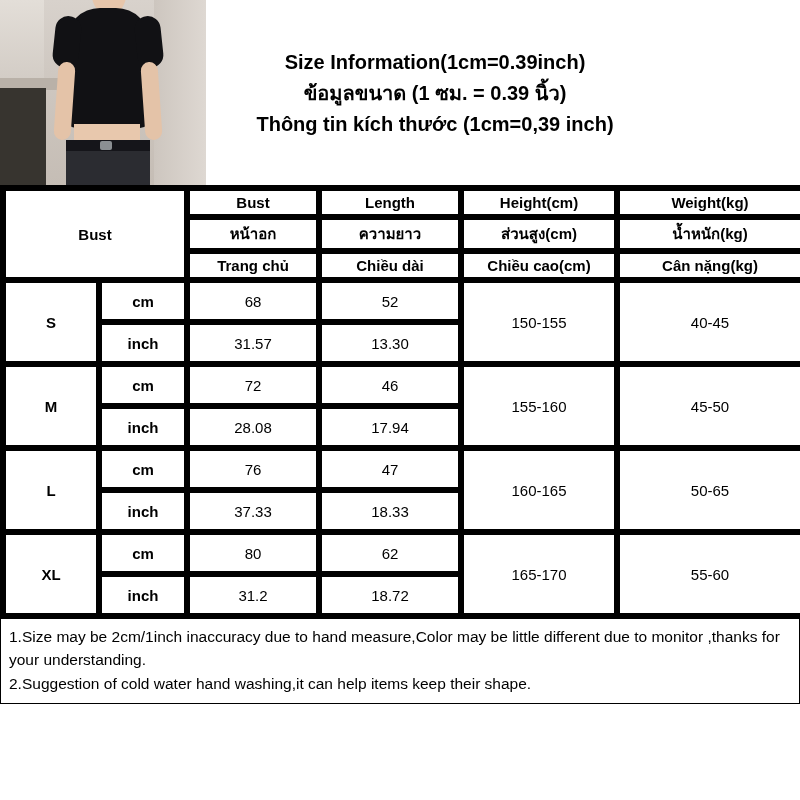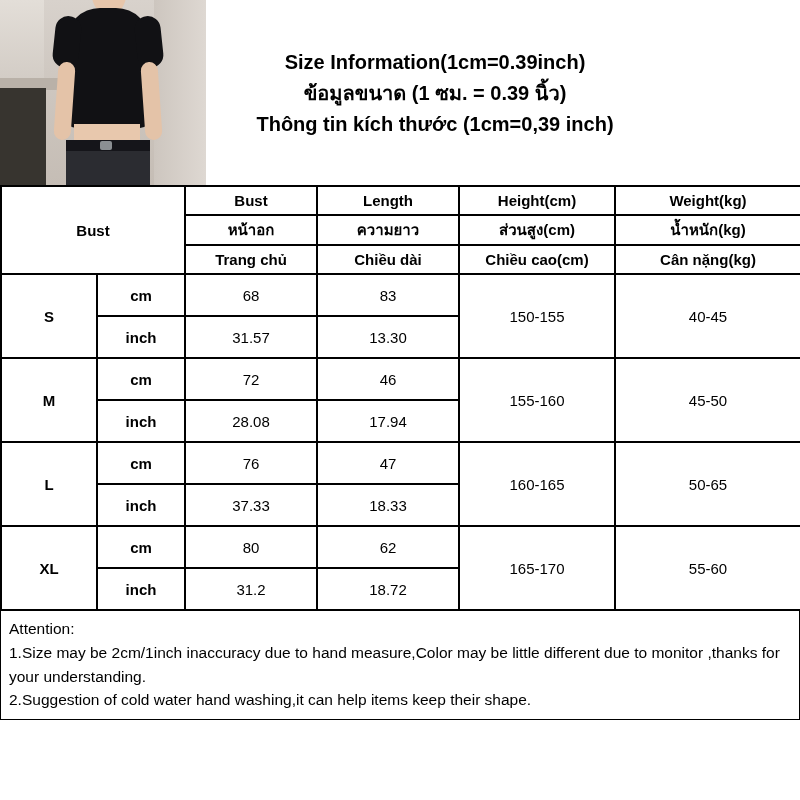--- a/index.html
+++ b/index.html
@@ -164,21 +164,21 @@
   }
 
   
   table.size-table {
     border-collapse: collapse;
     width: 800px;
     table-layout: fixed;
     border-top: 2px solid #000;
   }
   table.size-table td {
-    border: 2px solid #000000;
+    border: 6px solid #000000;
     text-align: center;
     vertical-align: middle;
     font-size: 15px;
     padding: 2px 3px;
     box-sizing: border-box;
   }
   td.size-head {
     font-size: 24px;
     font-weight: bold;
   }
@@ -280,21 +280,21 @@
         <td class="col-head">Trang chủ</td>
         <td class="col-head">Chiều dài</td>
         <td class="col-head">Chiều cao(cm)</td>
         <td class="col-head">Cân nặng(kg)</td>
       </tr>
 
       <tr style="height:42px;">
         <td class="size-label" rowspan="2">S</td>
         <td class="unit">cm</td>
         <td class="val">68</td>
-        <td class="val">83</td>
+        <td class="val">52</td>
         <td class="val" rowspan="2">150-155</td>
         <td class="val" rowspan="2">40-45</td>
       </tr>
       <tr style="height:42px;">
         <td class="unit">inch</td>
         <td class="val">31.57</td>
         <td class="val">13.30</td>
       </tr>
 
       <tr style="height:42px;">
@@ -335,18 +335,17 @@
       </tr>
       <tr style="height:42px;">
         <td class="unit">inch</td>
         <td class="val">31.2</td>
         <td class="val">18.72</td>
       </tr>
     </tbody>
   </table>
 
   <div class="attention">
-    <div class="att-line att-title">Attention:</div>
     <div class="att-line">1.Size may be 2cm/1inch inaccuracy due to hand measure,Color may be little different due to monitor ,thanks for your understanding.</div>
     <div class="att-line">2.Suggestion of cold water hand washing,it can help items keep their shape.</div>
   </div>
 
 </div>
 
 </body></html>

